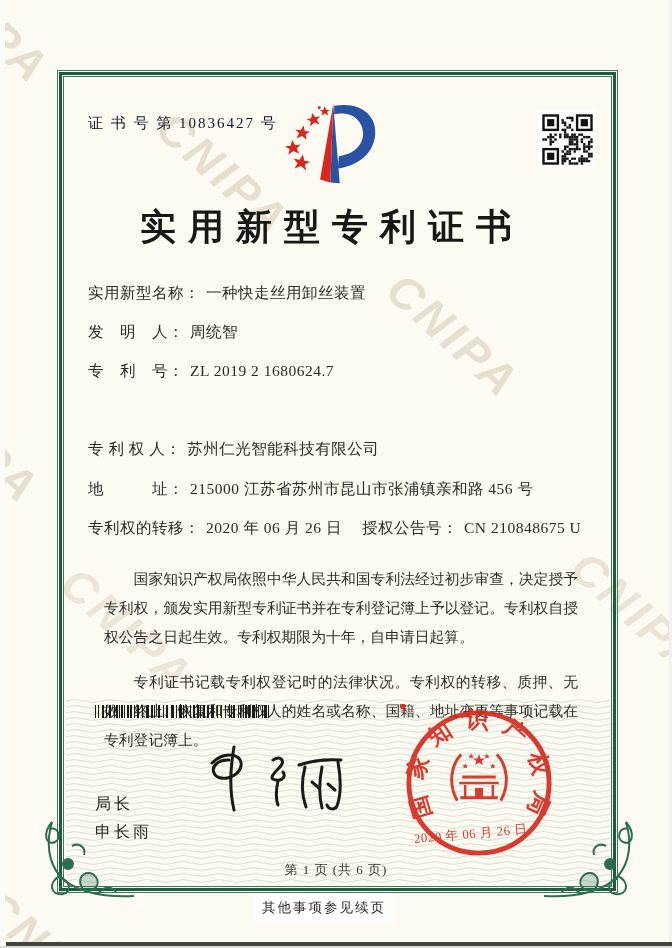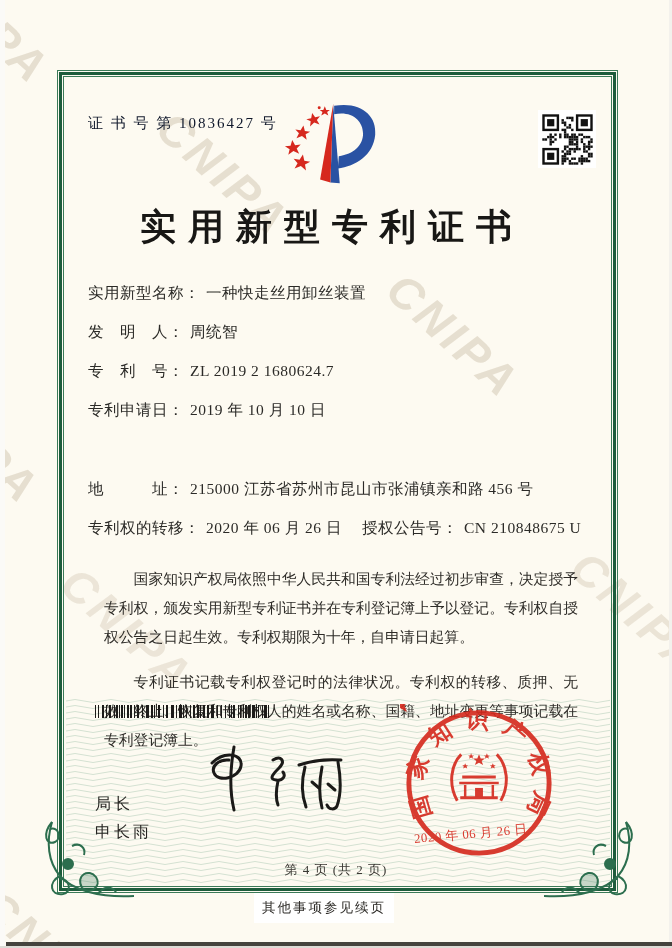--- a/index.html
+++ b/index.html
@@ -246,22 +246,22 @@
 
   <div class="row" style="top:283px">
     <span>实用新型名称：</span><span class="val">一种快走丝用卸丝装置</span>
   </div>
   <div class="row" style="top:322px">
     <span>发　明　人：</span><span class="val">周统智</span>
   </div>
   <div class="row" style="top:361px">
     <span>专　利　号：</span><span class="val">ZL 2019 2 1680624.7</span>
   </div>
-  <div class="row" style="top:400px">
-    <span>专利申请日：</span><span class="val">2019 年 10 月 10 日</span>
+  <div class="row" style="top:439px">
+    <span>专 利 权 人：</span><span class="val">苏州仁光智能科技有限公司</span>
   </div>
   <div class="row" style="top:479px">
     <span>地　　　址：</span><span class="val">215000 江苏省苏州市昆山市张浦镇亲和路 456 号</span>
   </div>
   <div class="row" style="top:518px">
     <span>专利权的转移：</span><span class="val">2020 年 06 月 26 日</span>
     <span class="pair2">
       <span>授权公告号：</span><span class="val">CN 210848675 U</span>
     </span>
   </div>
@@ -361,21 +361,21 @@
         <path d="M63,74 L97,74" fill="none" stroke-width="3"></path>
         <path d="M60,80 L100,80" fill="none" stroke-width="2.5"></path>
         <path d="M66,82 L66,95 M94,82 L94,95" fill="none" stroke-width="2.5"></path>
         <path d="M61,95 L99,95" fill="none" stroke-width="3"></path>
         <rect x="76" y="85" width="8" height="10" stroke="none"></rect>
       </g>
       <text x="14" y="135" font-size="13" letter-spacing="0.5" stroke="none" transform="rotate(-5 80 130)" font-family="Liberation Serif, DejaVu Serif, serif">2020 年 06 月 26 日</text>
     </g>
   </svg>
 
-  <div class="pageinfo">第 4 页 (共 2 页)</div>
+  <div class="pageinfo">第 1 页 (共 6 页)</div>
 
   <svg class="abs" style="left:38px;top:816px" width="100" height="86" viewBox="0 0 100 86" fill="none" stroke="#2c6e4e" stroke-width="2">
     <path d="M96,80 C62,82 34,74 22,60 C10,46 8,26 14,6"></path>
     <path d="M14,6 C4,18 8,30 17,26 C24,23 21,10 12,13"></path>
     <path d="M22,60 C10,66 12,80 25,78 C35,76 31,62 22,63"></path>
     <path d="M44,72 c -7,-13 7,-20 14,-11 c 6,9 -5,18 -14,11" fill="#2c6e4e" fill-opacity="0.25"></path>
     <circle cx="30" cy="48" r="5" fill="#2c6e4e"></circle>
     <path d="M60,78 c 5,-8 14,-8 18,-2"></path>
     <path d="M34,30 c 8,-4 14,2 12,9"></path>
   </svg>

